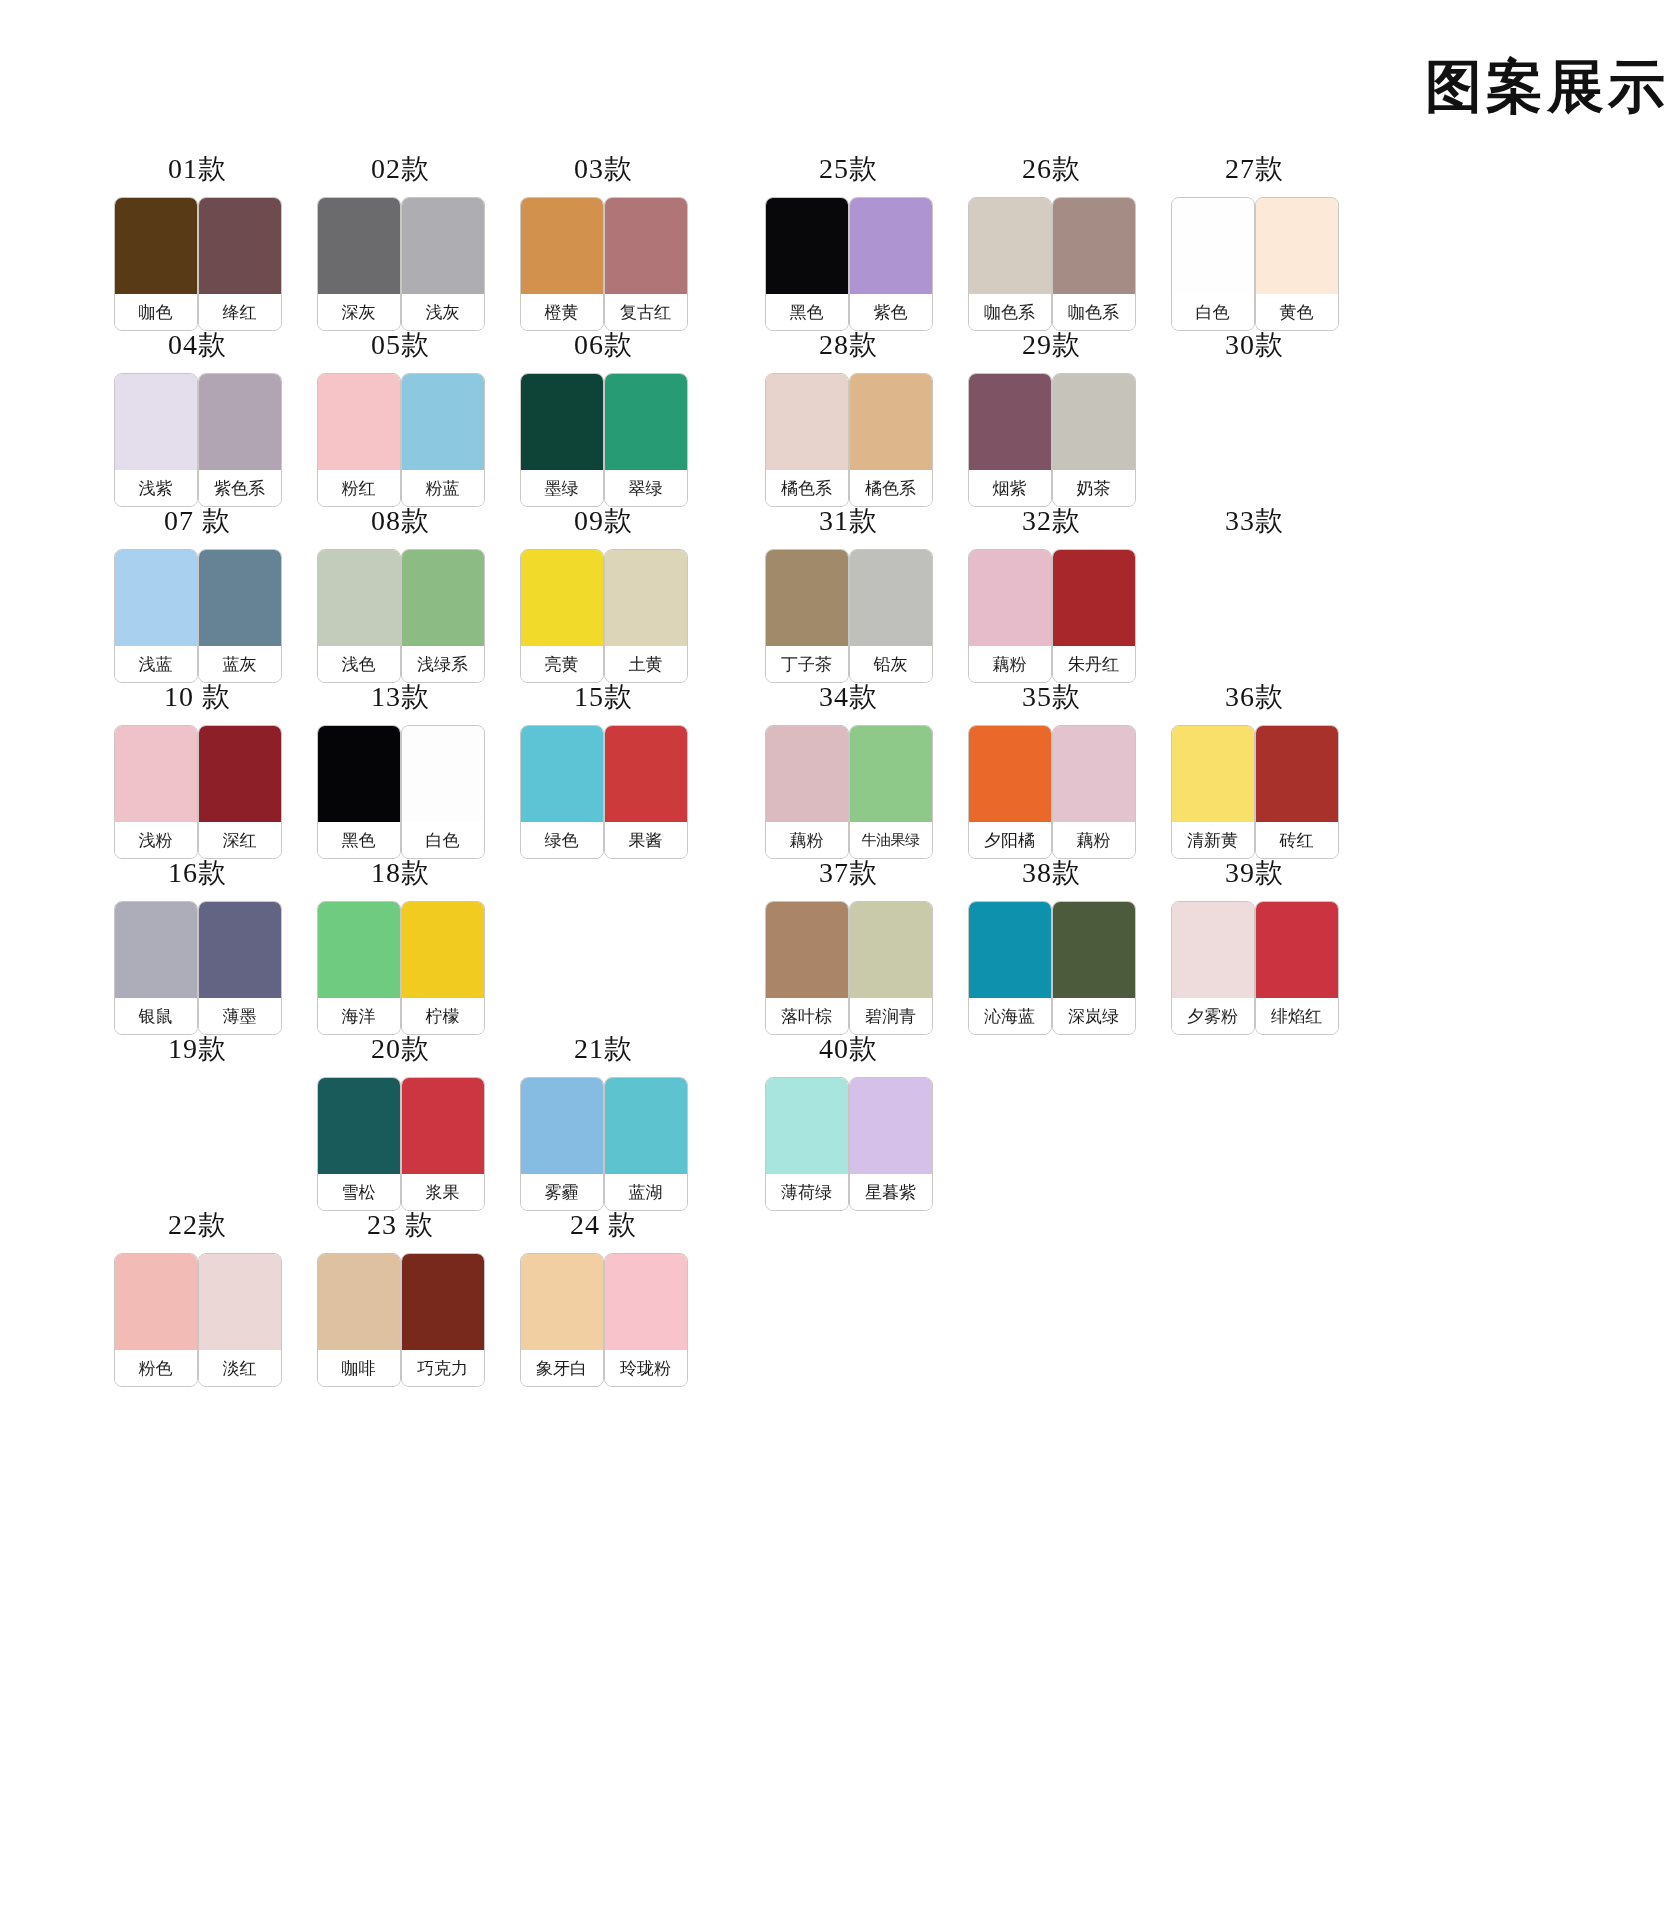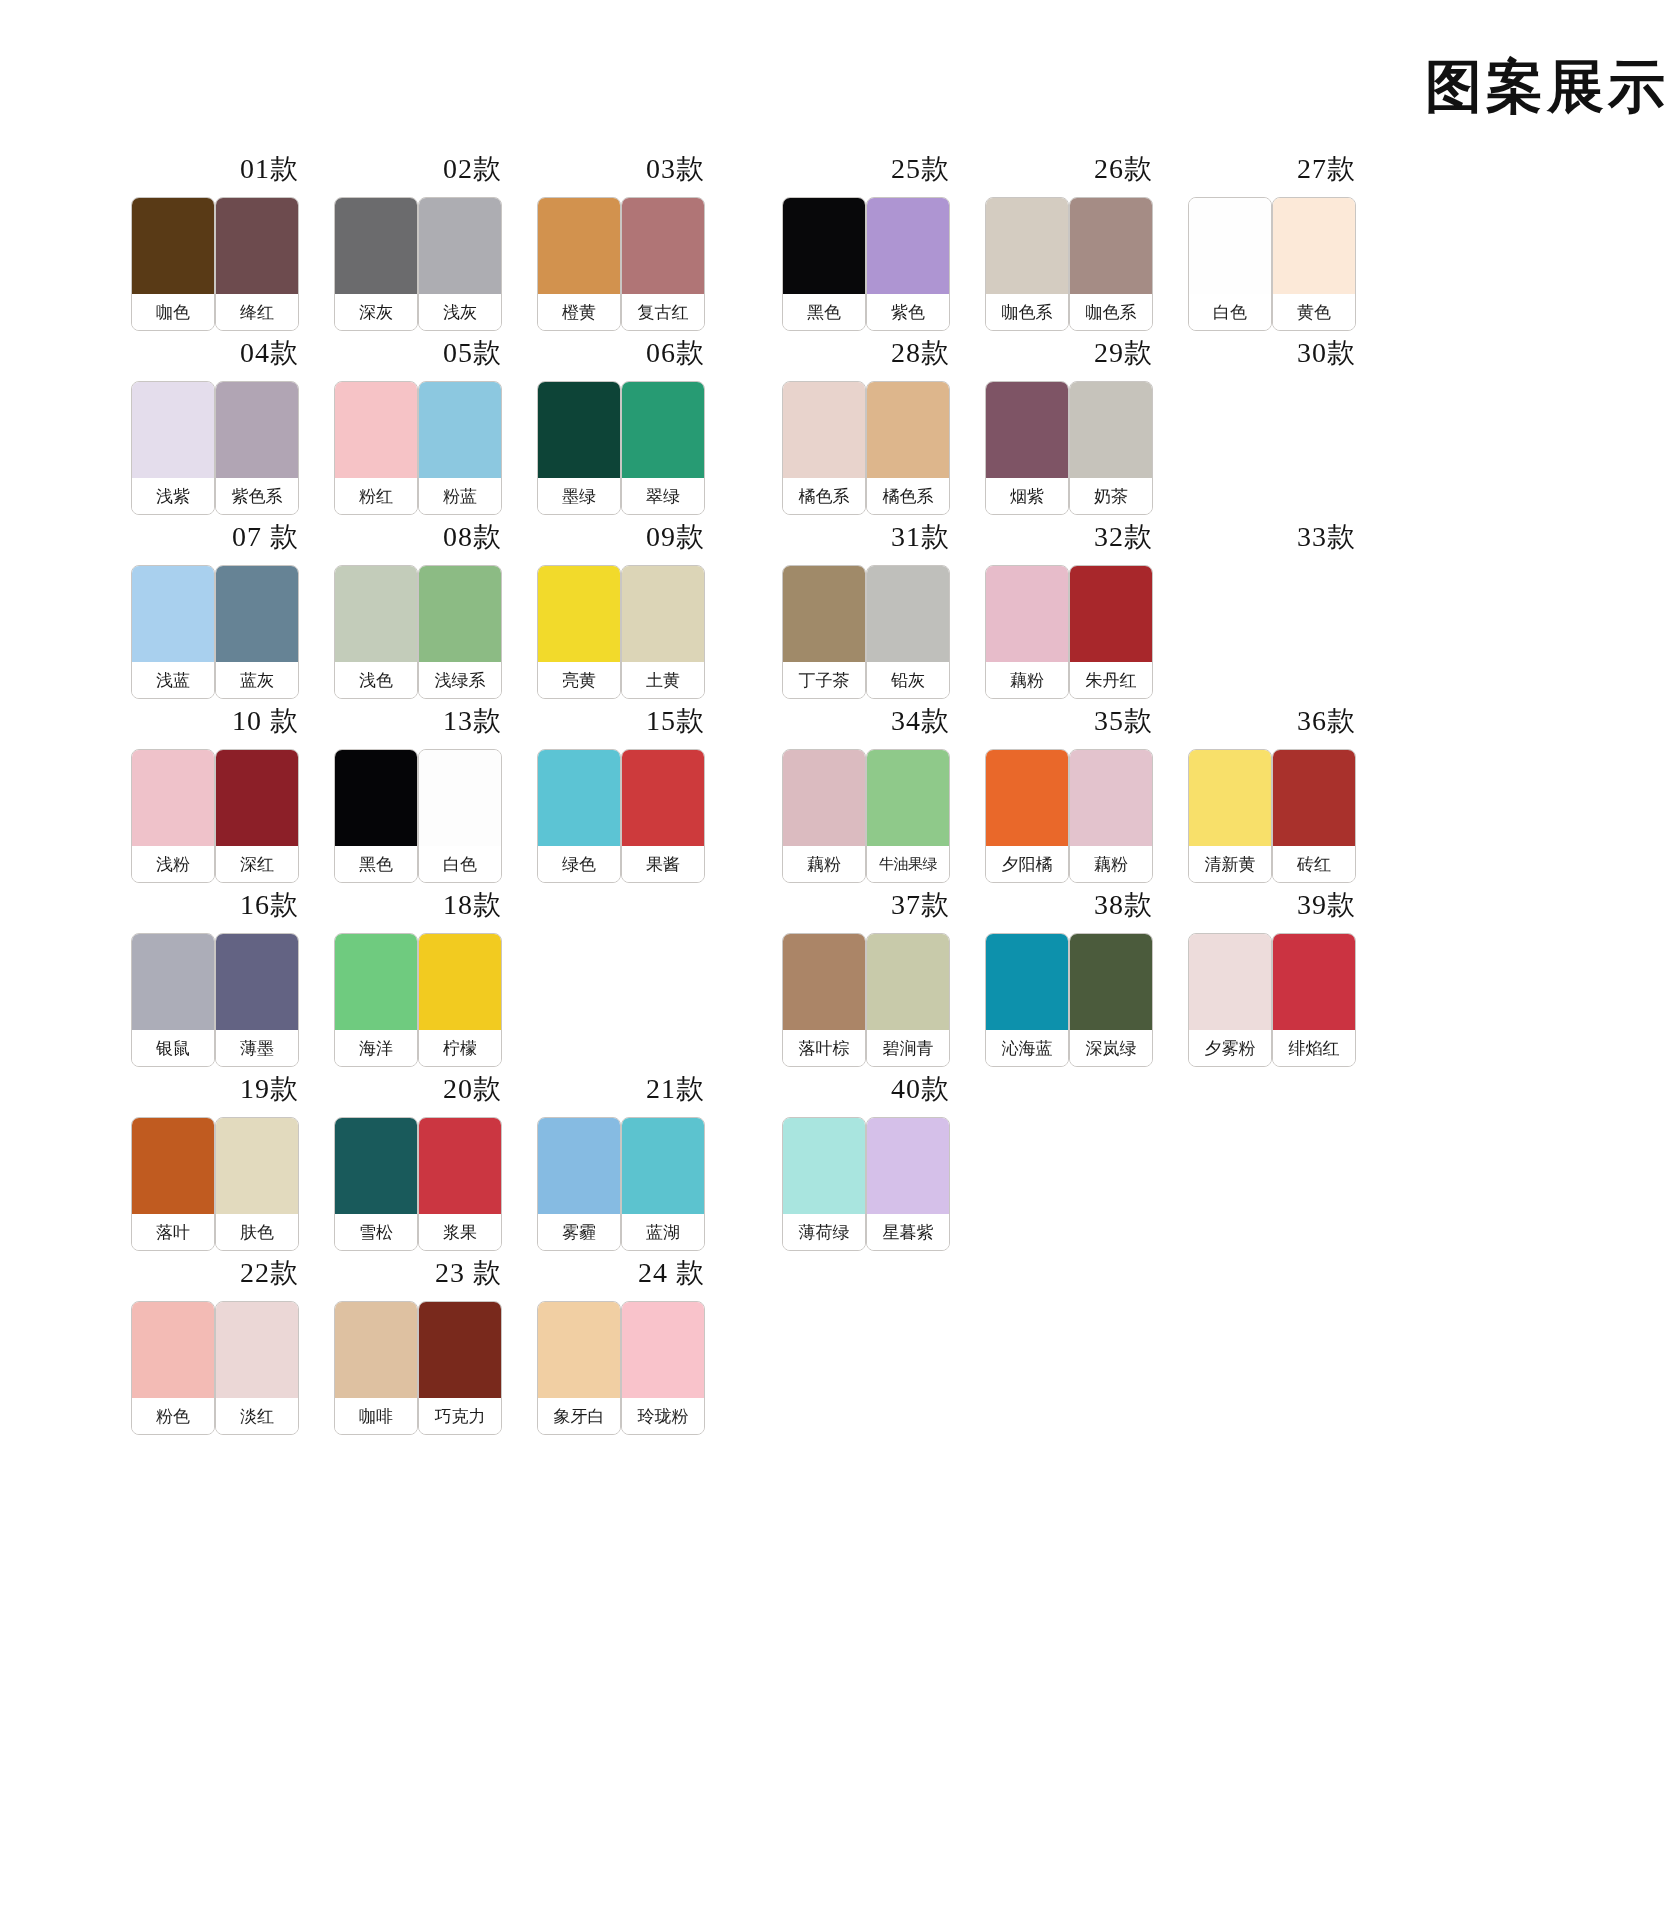--- a/index.html
+++ b/index.html
@@ -56,22 +56,21 @@
     display: flex;
     flex-direction: row;
     align-items: flex-start;
   }
 
   .style-cell {
     width: 203px;
     box-sizing: border-box;
     display: flex;
     flex-direction: column;
-    align-items: flex-end;
-    margin-bottom: 8px;
+    align-items: center;
   }
   .style-cell.empty {
     visibility: hidden;
   }
 
   .style-caption {
     font-family: "Liberation Serif", "DejaVu Serif", serif;
     font-size: 28px;
     font-weight: 400;
     color: #141414;
@@ -317,30 +316,20 @@
               <div class="swatch-card">
                 <div class="swatch-color" style="background: rgb(242, 203, 32);"></div>
                 <div class="swatch-label">柠檬</div>
               </div>
             </div>
           </div>
         </div>
         <div class="grid-row">
           <div class="style-cell">
             <div class="style-caption">19款</div>
-            <div class="swatch-pair">
-              <div class="swatch-card">
-                <div class="swatch-color" style="background: rgb(192, 91, 32);"></div>
-                <div class="swatch-label">落叶</div>
-              </div>
-              <div class="swatch-card">
-                <div class="swatch-color" style="background: rgb(226, 218, 190);"></div>
-                <div class="swatch-label">肤色</div>
-              </div>
-            </div>
           </div>
           <div class="style-cell">
             <div class="style-caption">20款</div>
             <div class="swatch-pair">
               <div class="swatch-card">
                 <div class="swatch-color" style="background: rgb(25, 90, 91);"></div>
                 <div class="swatch-label">雪松</div>
               </div>
               <div class="swatch-card">
                 <div class="swatch-color" style="background: rgb(203, 54, 65);"></div>

